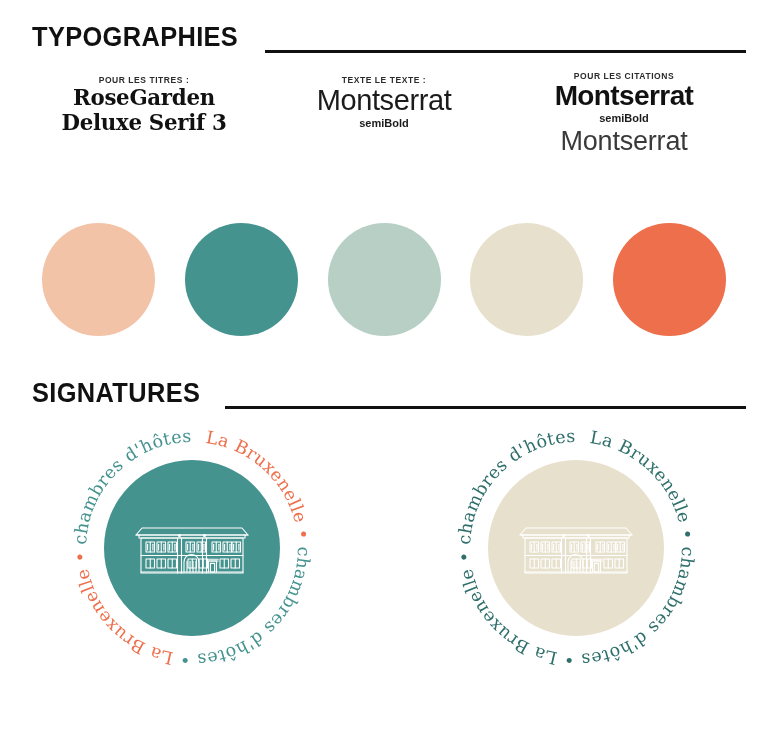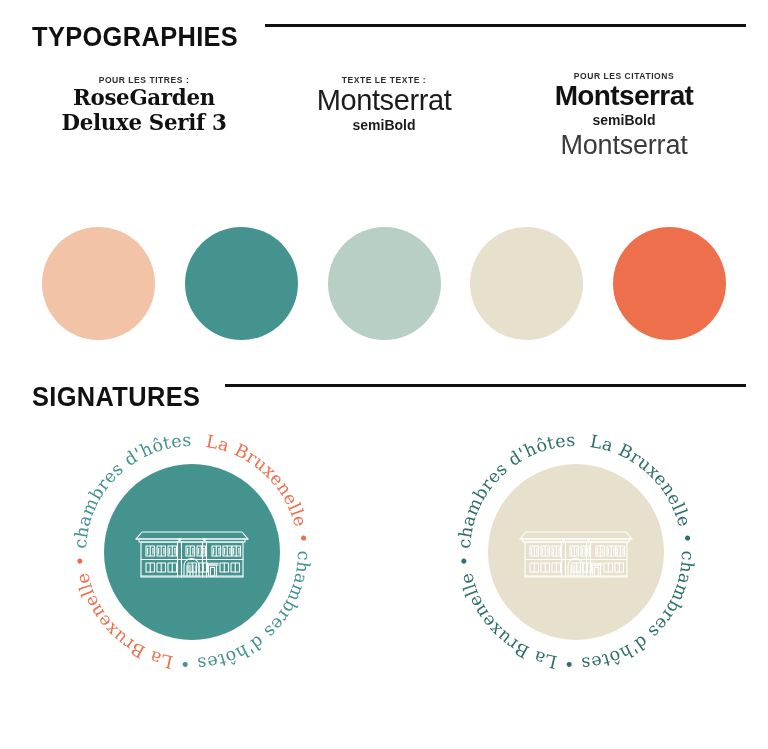--- a/index.html
+++ b/index.html
@@ -12,21 +12,21 @@
     height: 749px;
     font-family: "Liberation Sans", sans-serif;
     color: #1a1a1a;
     overflow: hidden;
     position: relative;
   }
 
   
   .section-header {
     display: flex;
-    align-items: flex-start;
+    align-items: flex-end;
     padding: 0 22px 0 32px;
     gap: 14px;
   }
   .section-title {
     font-family: "Liberation Sans", sans-serif;
     font-weight: 700;
     font-size: 27px;
     letter-spacing: 0.4px;
     color: #111111;
     white-space: nowrap;
@@ -69,21 +69,21 @@
     font-family: "Liberation Sans", sans-serif;
     font-weight: 400;
     font-size: 29px;
     letter-spacing: -0.4px;
     color: #1b1b1b;
     line-height: 1.05;
   }
   .specimen-weight-label {
     font-family: "Liberation Sans", sans-serif;
     font-weight: 700;
-    font-size: 14px;
+    font-size: 11px;
     color: #1b1b1b;
     margin-top: 2px;
   }
   .specimen-xbold {
     font-family: "Liberation Sans", sans-serif;
     font-weight: 700;
     font-size: 28px;
     letter-spacing: -0.6px;
     color: #111111;
     line-height: 1.05;

